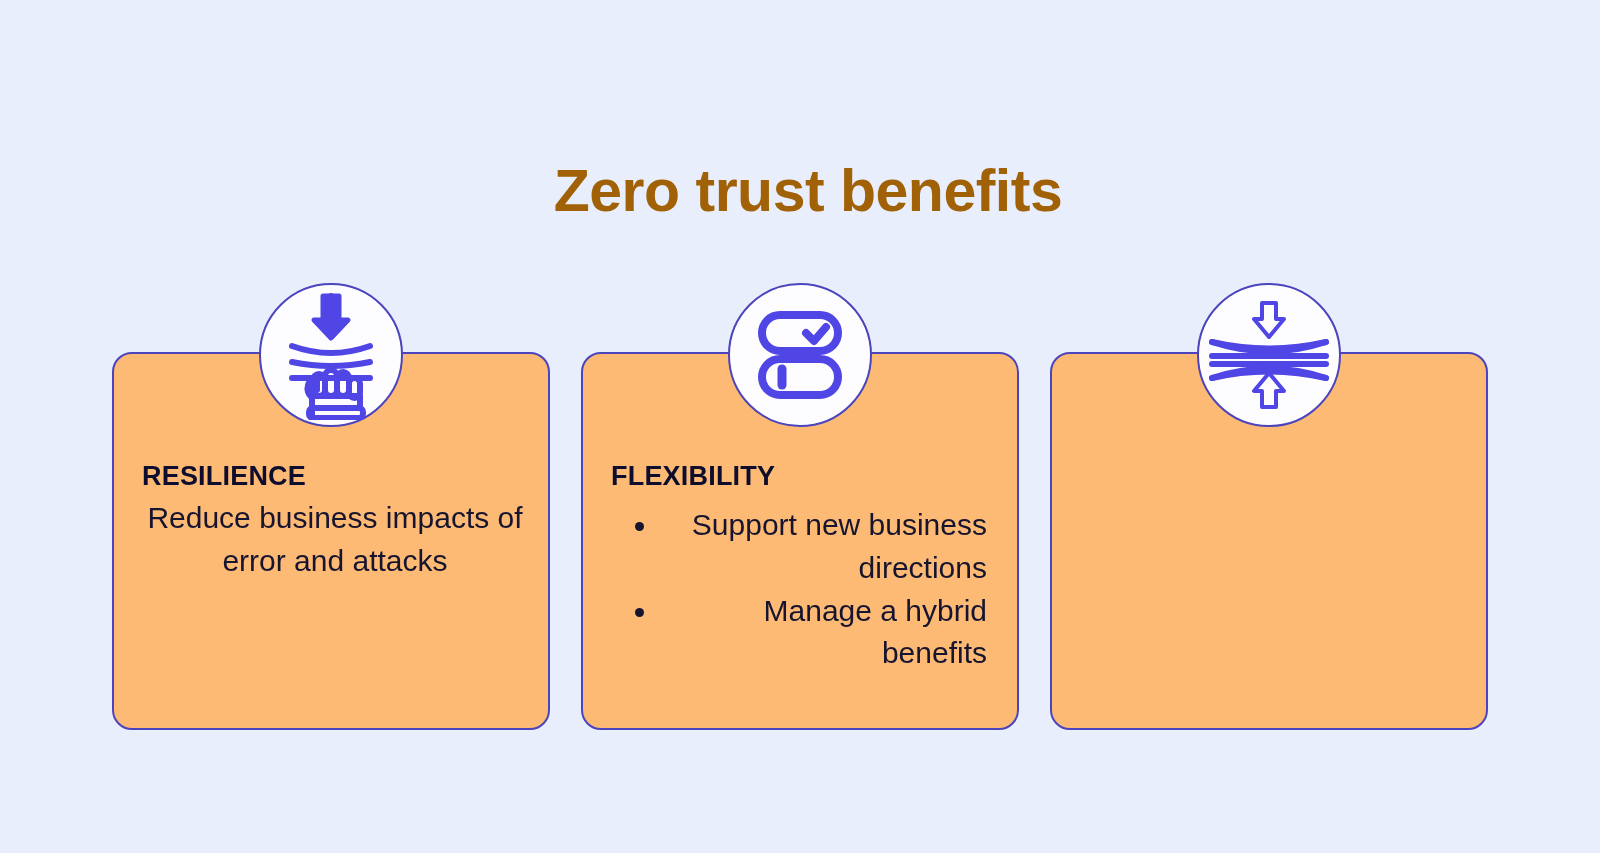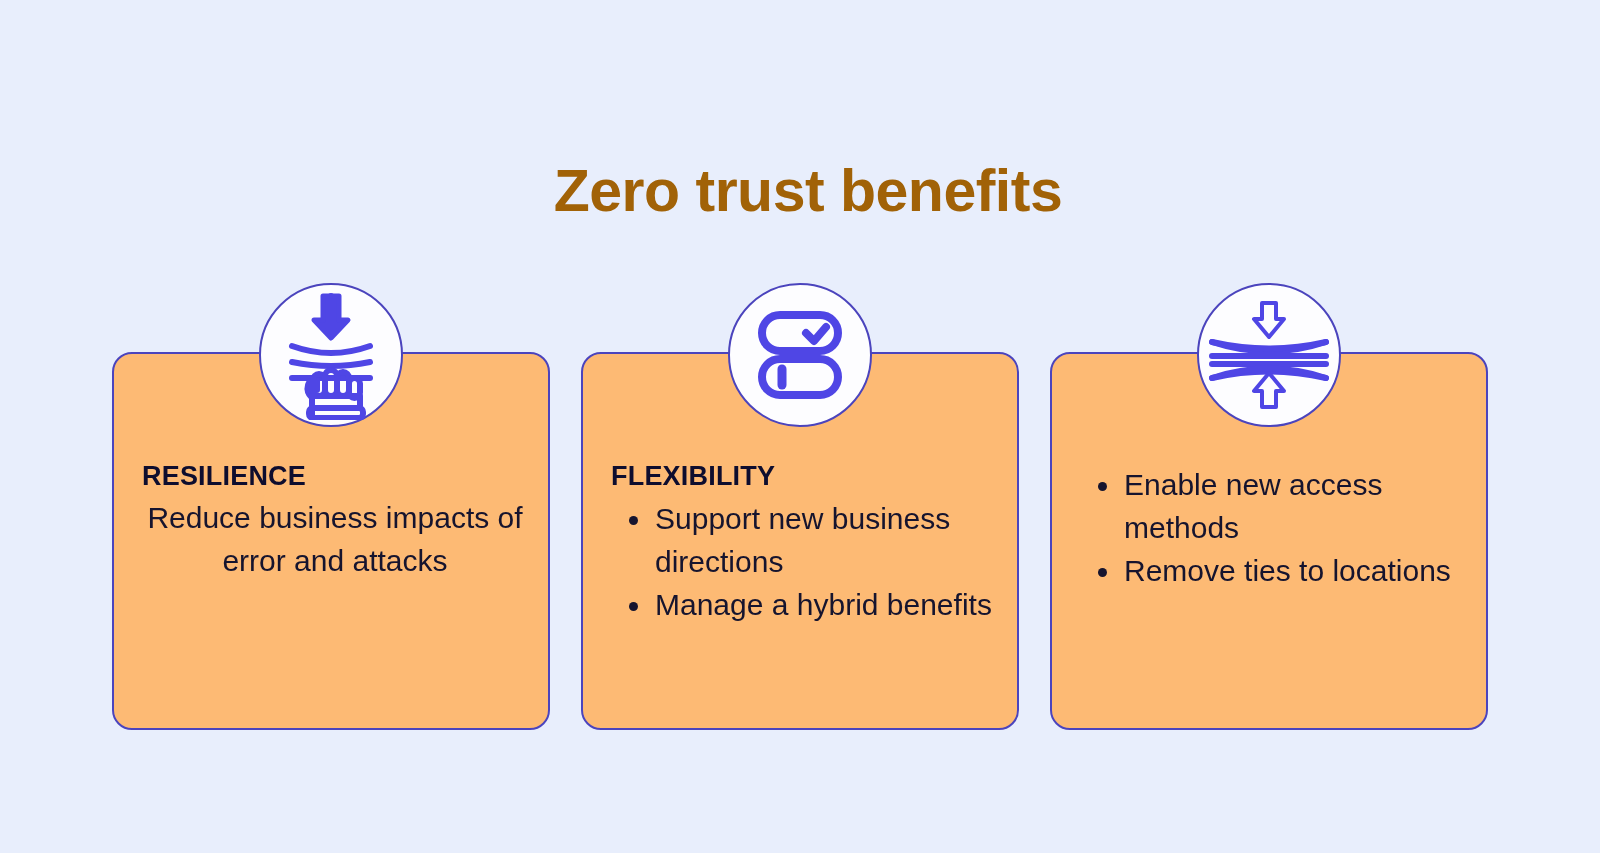--- a/index.html
+++ b/index.html
@@ -94,23 +94,24 @@
 
   .card-text {
     font-size: 30px;
     color: #16142e;
     line-height: 1.43;
     margin: 0;
     text-align: center;
   }
 
   ul.card-list {
-    margin: 4px;
+    margin: 10px;
     padding: 0;
     list-style: none;
+    text-align: right;
   }
   ul.card-list li {
     position: relative;
     padding-left: 40px;
     font-size: 30px;
     color: #16142e;
     line-height: 1.43;
   }
   ul.card-list li::before {
     content: "";
@@ -193,21 +194,17 @@
           <path d="M6 61 L120 61" fill="none" stroke-width="6"></path>
           <path d="M6 69 L120 69" fill="none" stroke-width="6"></path>
           <path d="M6 83 Q63 70 120 83" fill="none" stroke-width="6"></path>
           <path d="M6 83 Q63 64 120 83" fill="none" stroke-width="6"></path>
 
           <path d="M56 112 L70 112 L70 96 L78 96 L63 78 L48 96 L56 96 Z" fill="none"></path>
         </svg>
       </div>
 
       <div class="card-body">
-        <ul class="card-list">
-          <li>Enable new access methods</li>
-          <li>Remove ties to locations</li>
-        </ul>
       </div>
     </div>
 
   </div>
 </div>
 
 </body></html>

